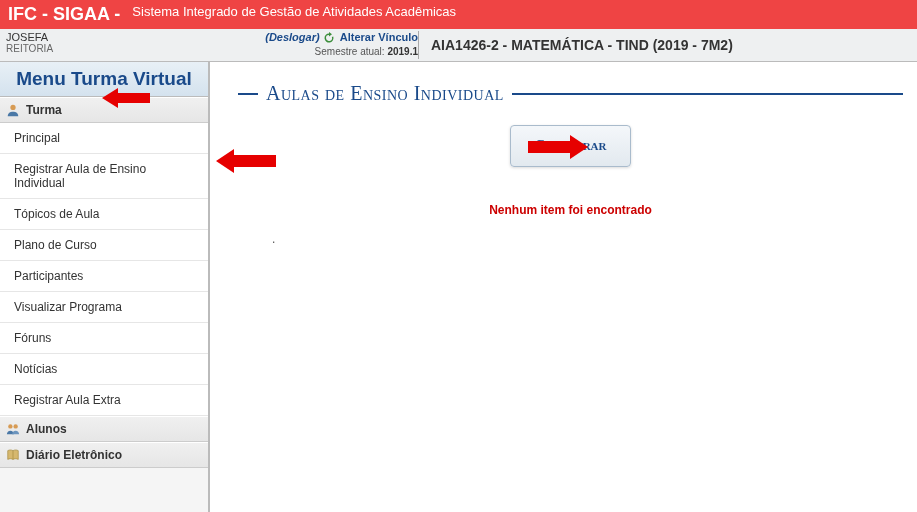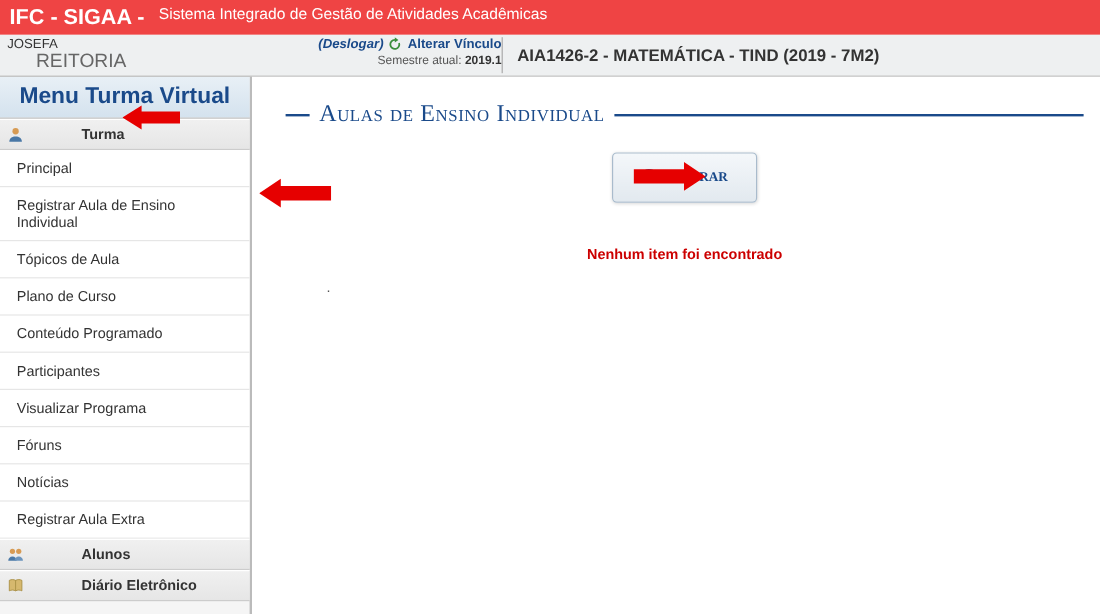--- a/index.html
+++ b/index.html
@@ -31,21 +31,21 @@
       border-bottom: 1px solid #bbb;
       display: flex;
       padding: 2px 6px;
       font-size: 11px;
       position: relative;
     }
     .info-left {
       width: 212px;
     }
     .user-line { color: #333; font-size: 11px; }
-    .user-sub { color: #666; font-size: 16px; margin-left: 24px; }
+    .user-sub { color: #666; font-size: 10px; }
     .links {
       text-align: right;
       color: #1a4a8a;
       font-size: 11px;
     }
     .links .deslogar { color: #1a4a8a; font-weight: bold; font-style: italic; }
     .links .alterar { color: #1a4a8a; font-weight: bold; }
     .links .refresh-icon {
       display: inline-block;
       width: 12px; height: 12px;
@@ -90,21 +90,20 @@
     .menu-section {
       background: linear-gradient(#f0f0f0, #e6e6e6);
       border-top: 1px solid #fff;
       border-bottom: 1px solid #ccc;
       padding: 5px 6px;
       font-weight: bold;
       color: #333;
       display: flex;
       align-items: center;
       cursor: pointer;
-      gap: 42px;
     }
     .menu-section .section-icon { margin-right: 6px; display: inline-flex; }
     .menu-items {
       background: #fff;
     }
     .menu-item {
       padding: 8px 14px;
       border-bottom: 1px solid #e6e6e6;
       color: #333;
       font-size: 12px;
@@ -221,21 +220,20 @@
           </svg>
       </span>
       <span>Turma</span>
     </div>
 
     <div class="menu-items">
       <div class="menu-item">Principal</div>
       <div class="menu-item">Registrar Aula de Ensino Individual</div>
       <div class="menu-item">Tópicos de Aula</div>
       <div class="menu-item">Plano de Curso</div>
-      <div class="menu-item">Conteúdo Programado</div>
       <div class="menu-item">Participantes</div>
       <div class="menu-item">Visualizar Programa</div>
       <div class="menu-item">Fóruns</div>
       <div class="menu-item">Notícias</div>
       <div class="menu-item">Registrar Aula Extra</div>
     </div>
 
     <div class="menu-section">
       <span class="section-icon icon-people">
         <svg viewBox="0 0 16 16">

